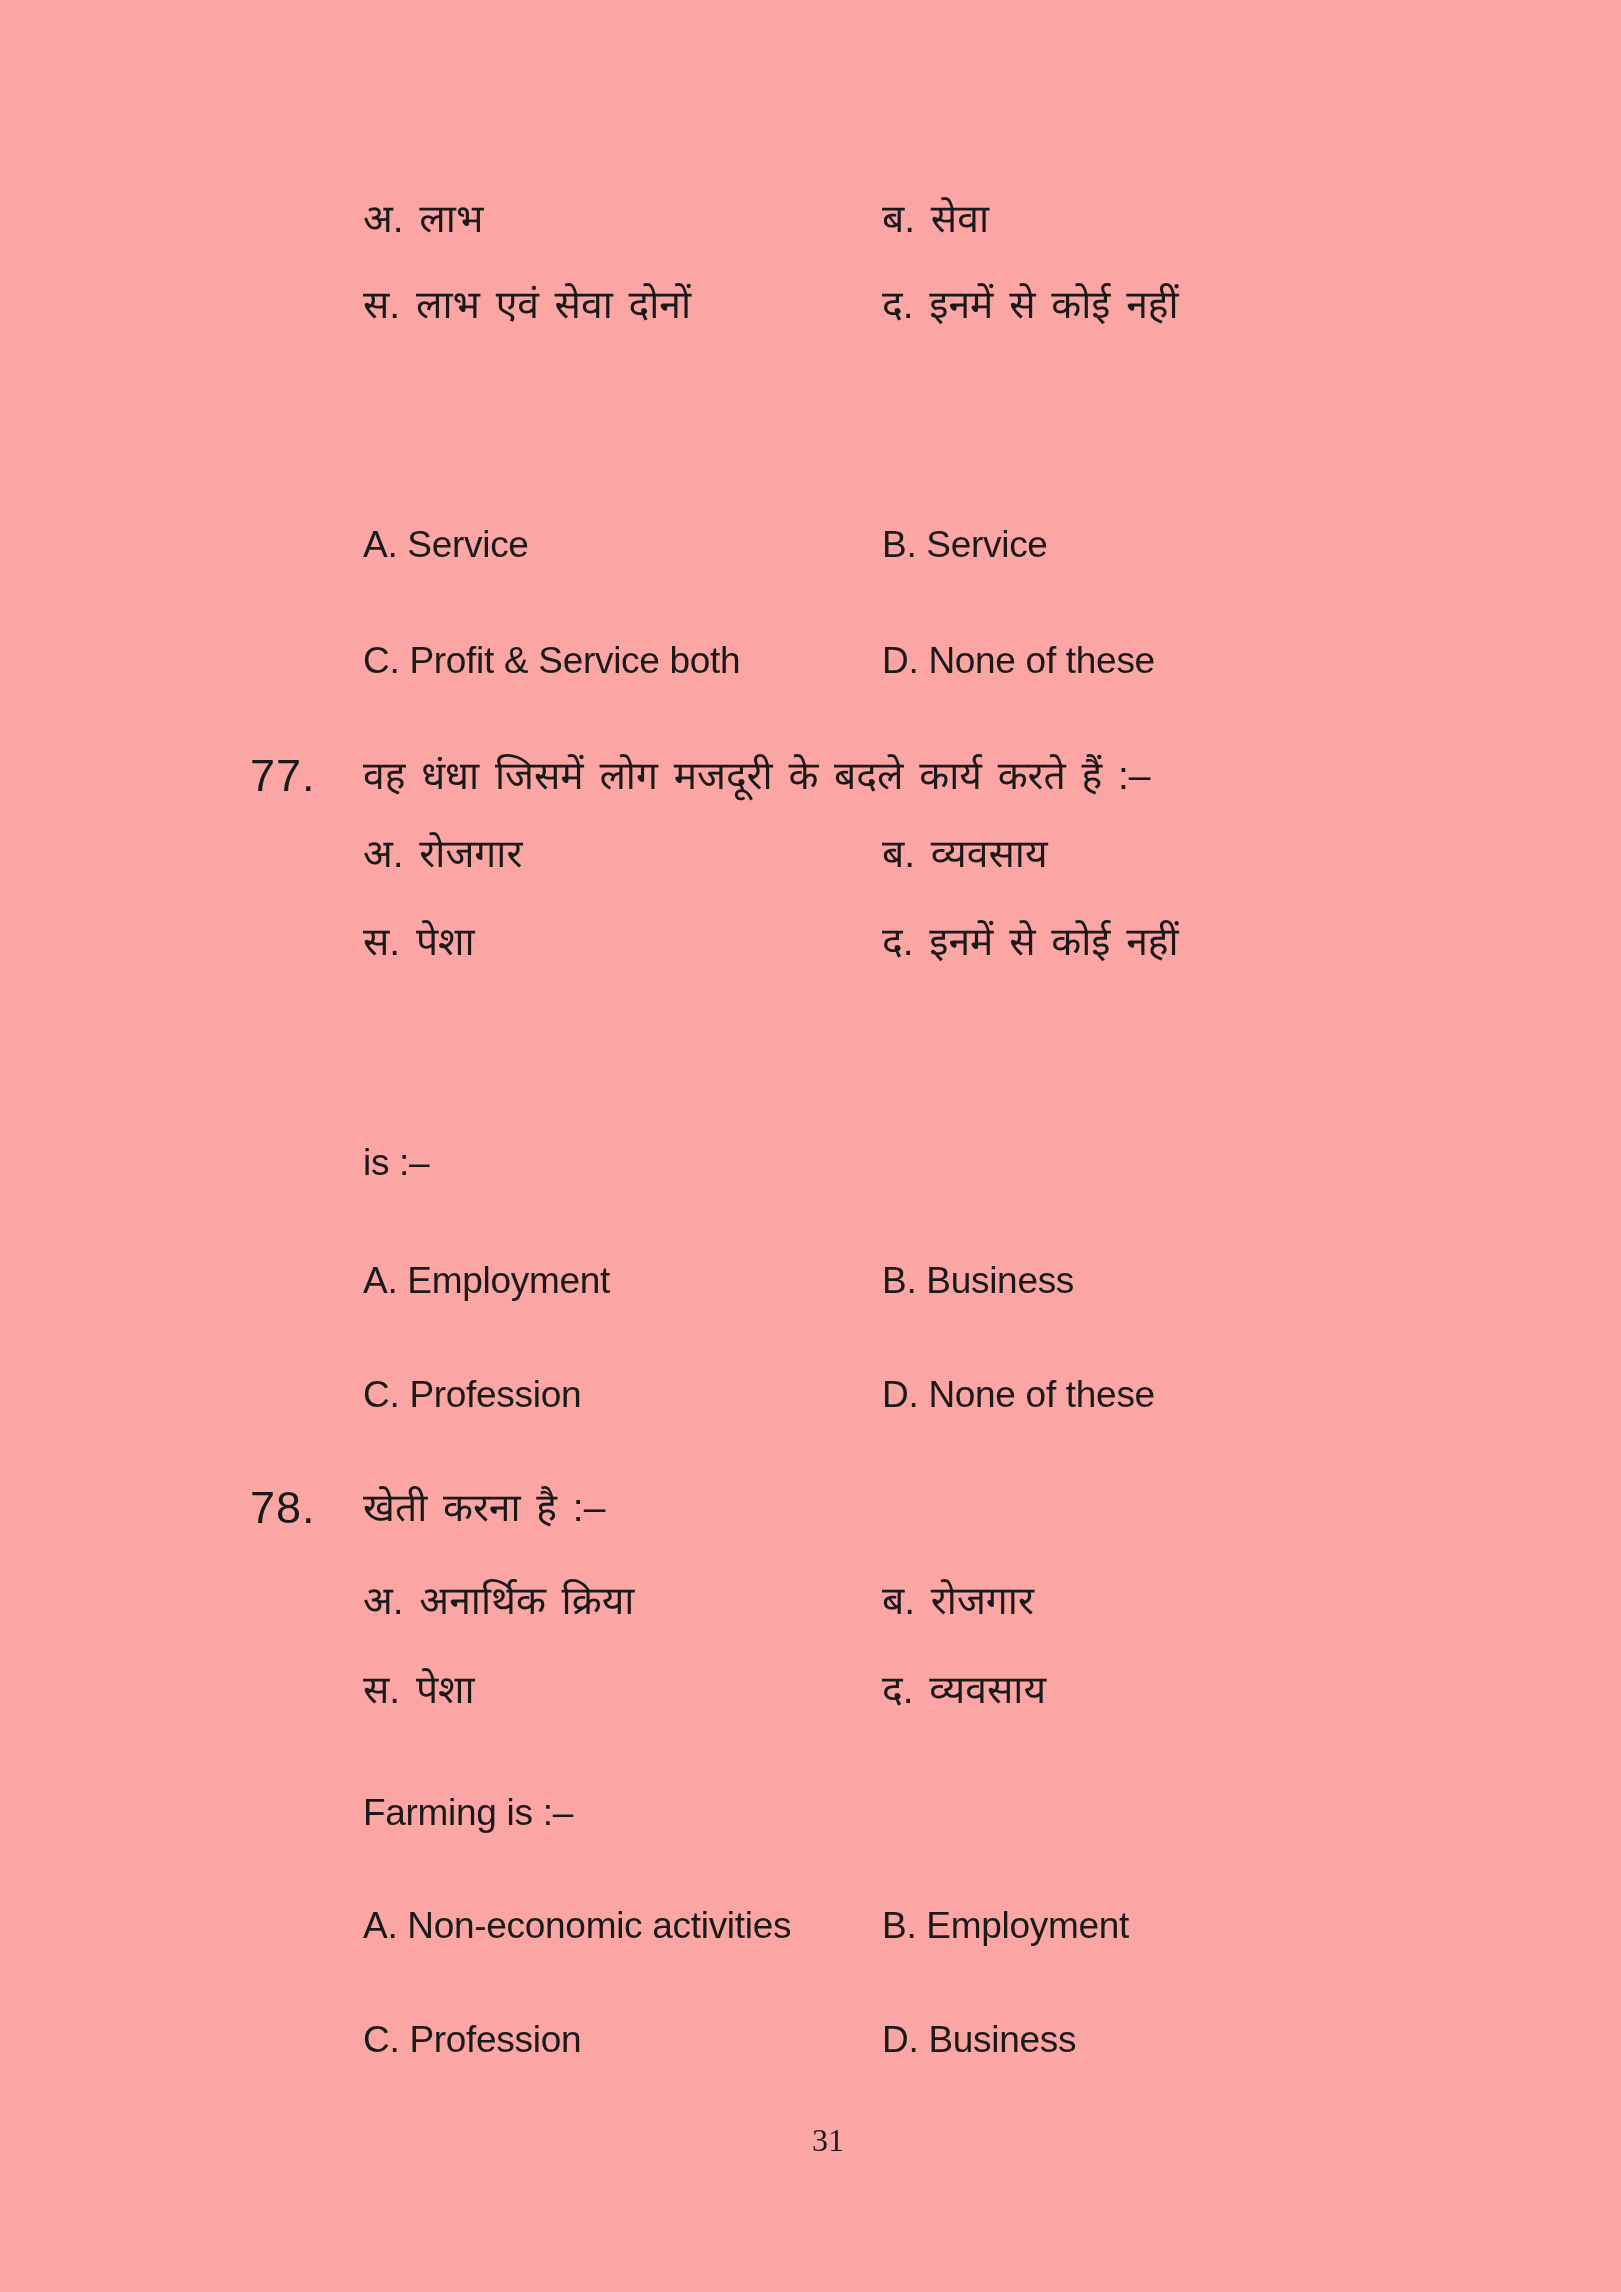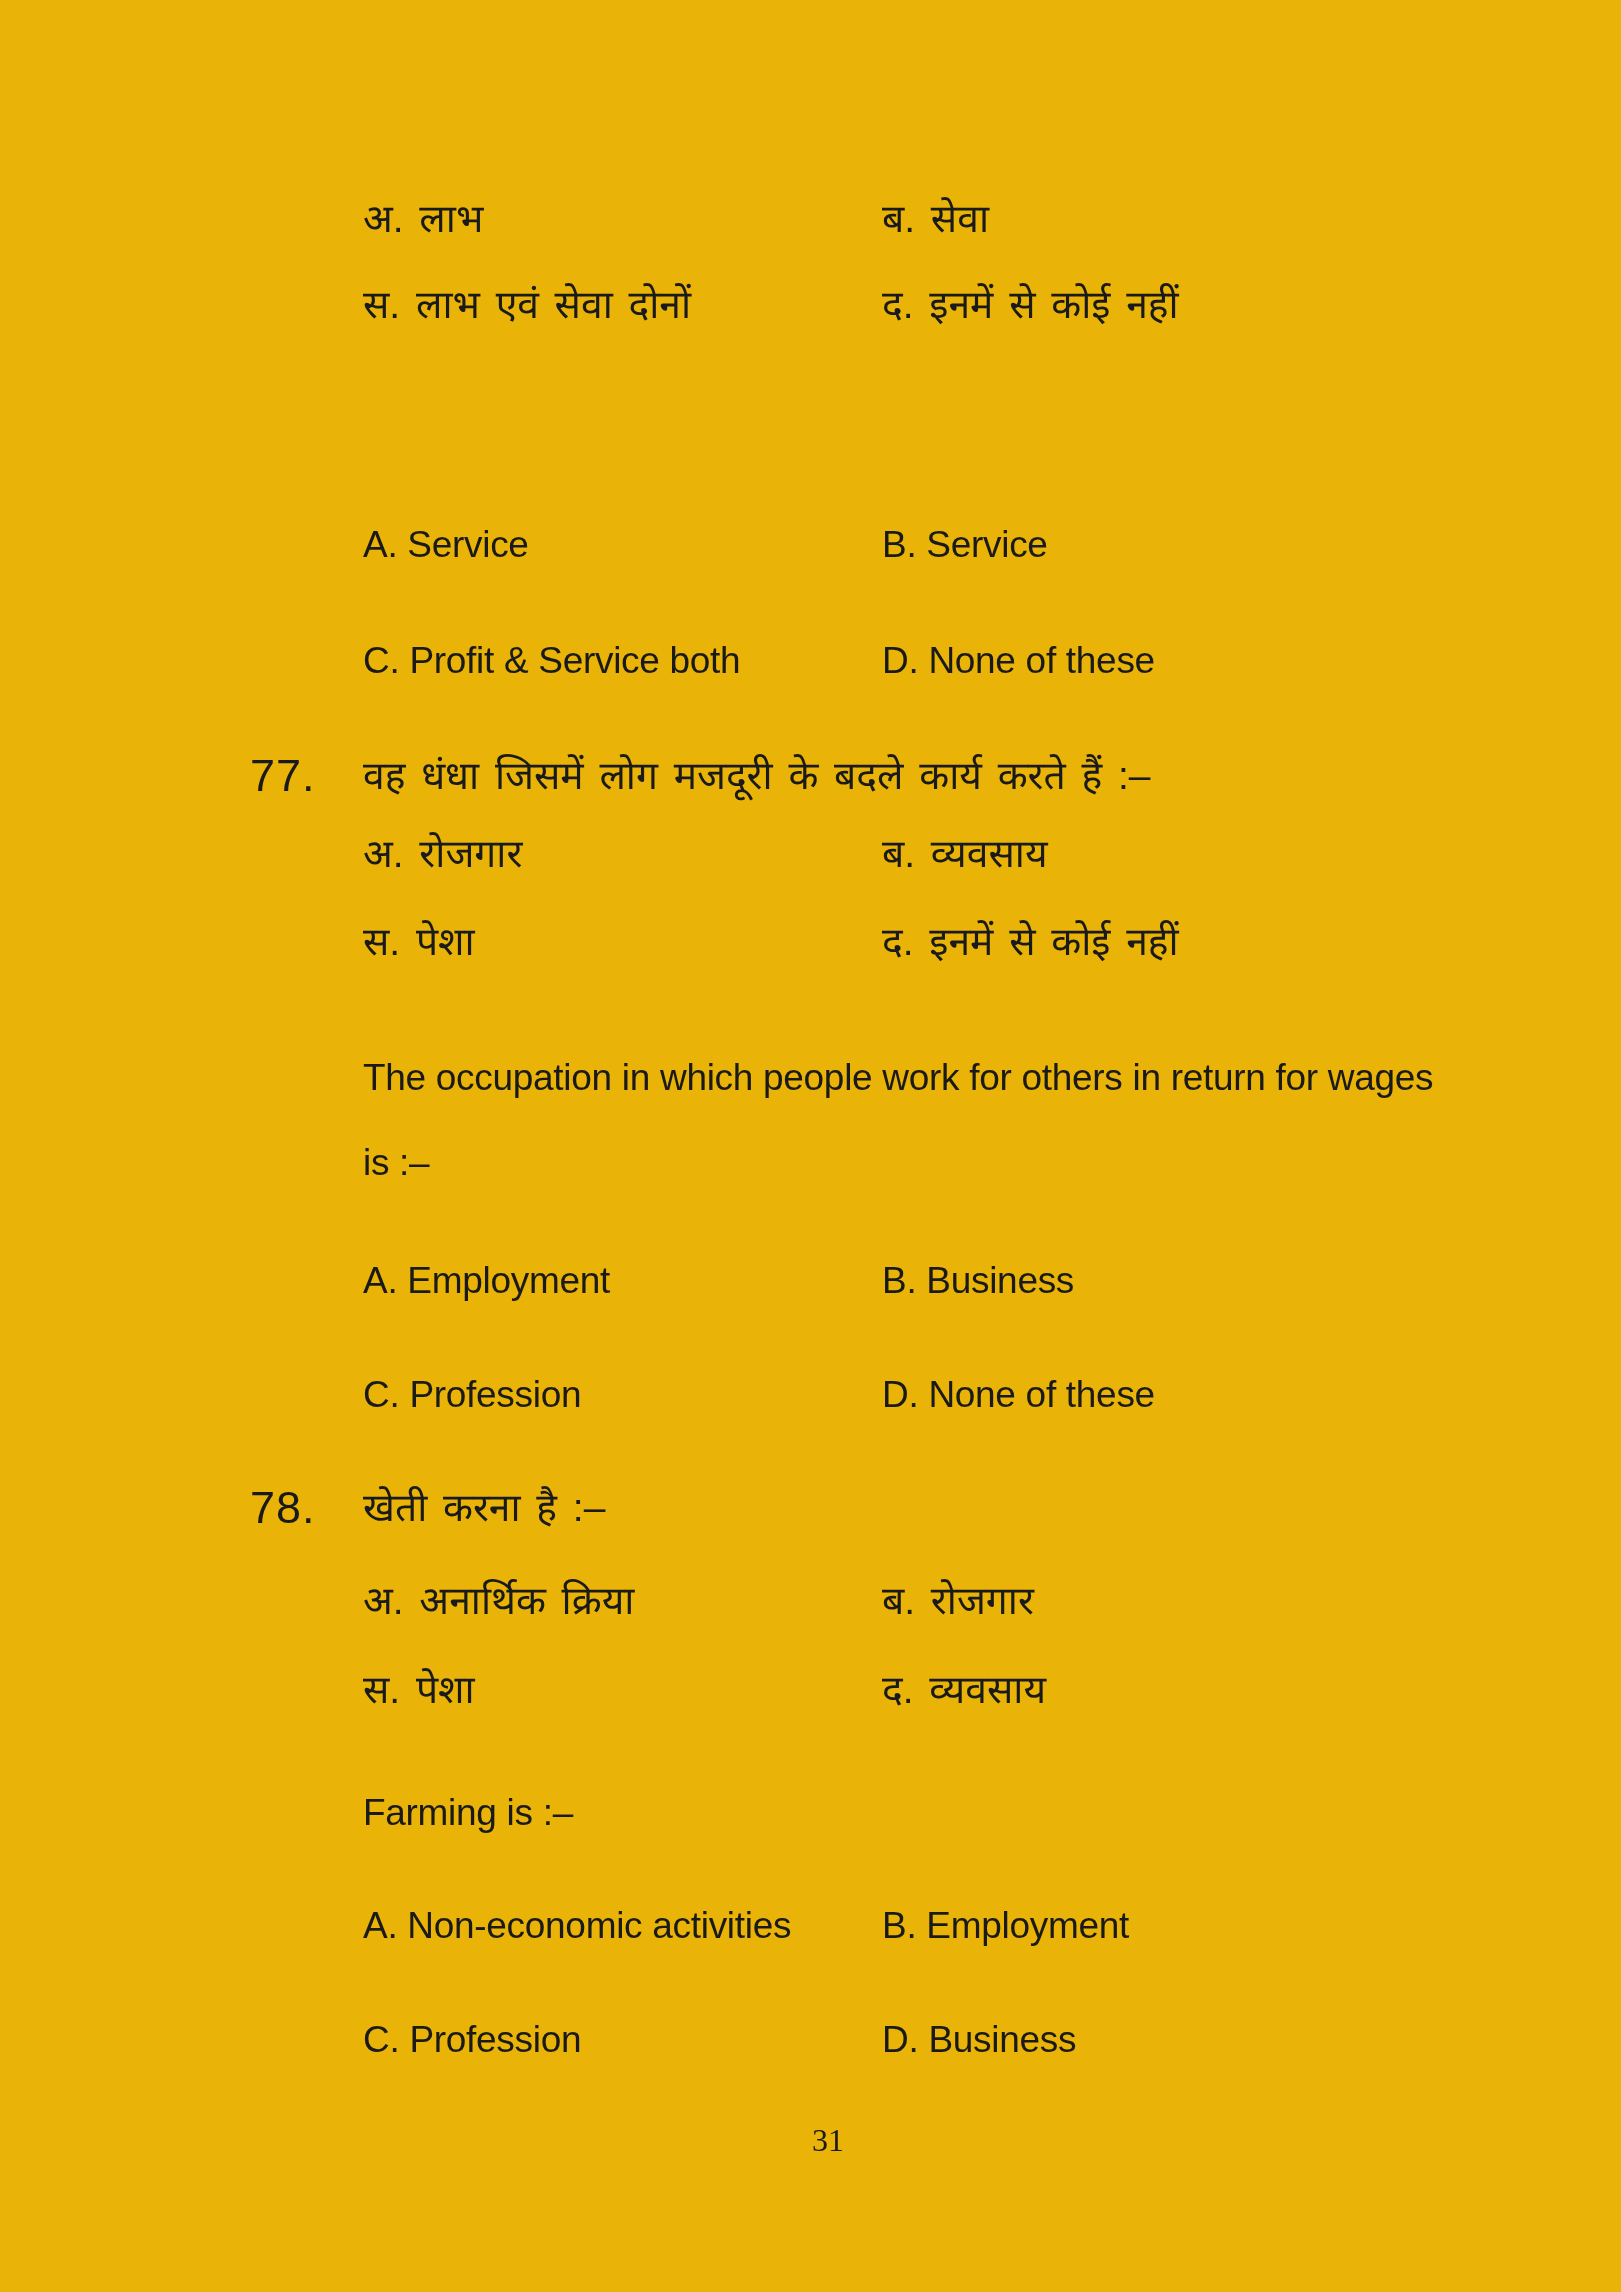--- a/index.html
+++ b/index.html
@@ -5,21 +5,21 @@
   html, body { margin: 0; padding: 0; }
   body {
     width: 1621px; height: 2293px;
     position: relative;
     background: #fdfdfd;
     color: #1a1a1a;
     overflow: hidden;
   }
   .page {
     position: absolute; inset: 0;
-    background: #eab308;
+    background: #fca5a5;
   }
   .row {
     position: absolute; left: 0; width: 1621px;
     height: 53px; line-height: 53px;
     white-space: nowrap;
   }
   .qnum {
     position: absolute; left: 250px;
     font-family: "Liberation Sans", sans-serif;
     font-size: 45px;
@@ -78,23 +78,20 @@
     <span class="col-left hi">वह धंधा जिसमें लोग मजदूरी के बदले कार्य करते हैं :–</span>
   </div>
   <div class="row" style="top:827px">
     <span class="col-left hi">अ. रोजगार</span>
     <span class="col-right hi">ब. व्यवसाय</span>
   </div>
   <div class="row" style="top:915px">
     <span class="col-left hi">स. पेशा</span>
     <span class="col-right hi">द. इनमें से कोई नहीं</span>
   </div>
-  <div class="row" style="top:1051px">
-    <span class="col-left en">The occupation in which people work for others in return for wages</span>
-  </div>
   <div class="row" style="top:1136px">
     <span class="col-left en">is :–</span>
   </div>
   <div class="row" style="top:1254px">
     <span class="col-left en">A. Employment</span>
     <span class="col-right en">B. Business</span>
   </div>
   <div class="row" style="top:1368px">
     <span class="col-left en">C. Profession</span>
     <span class="col-right en">D. None of these</span>

